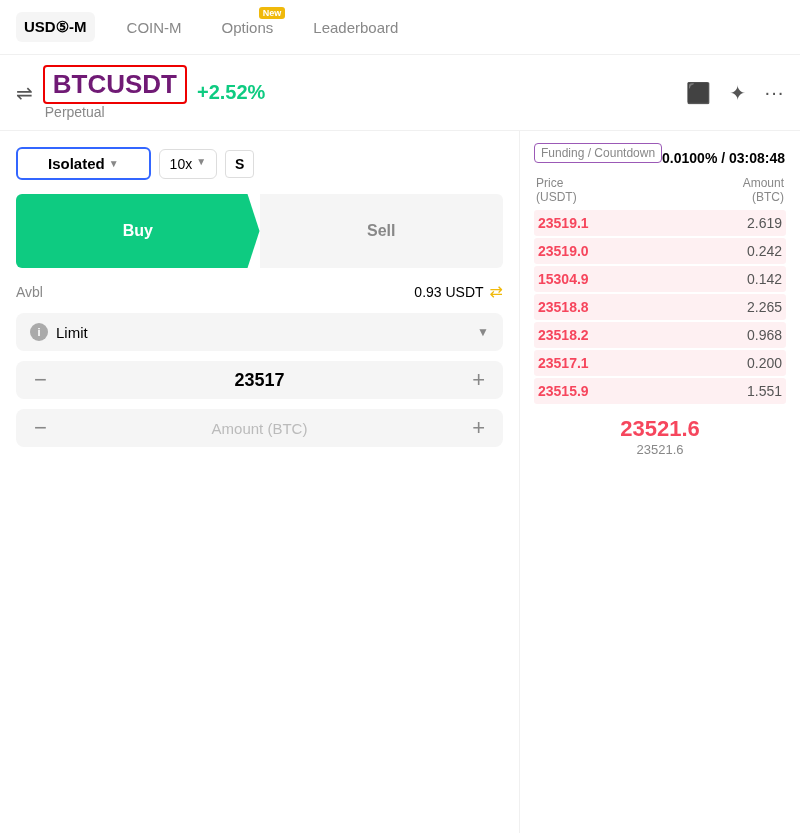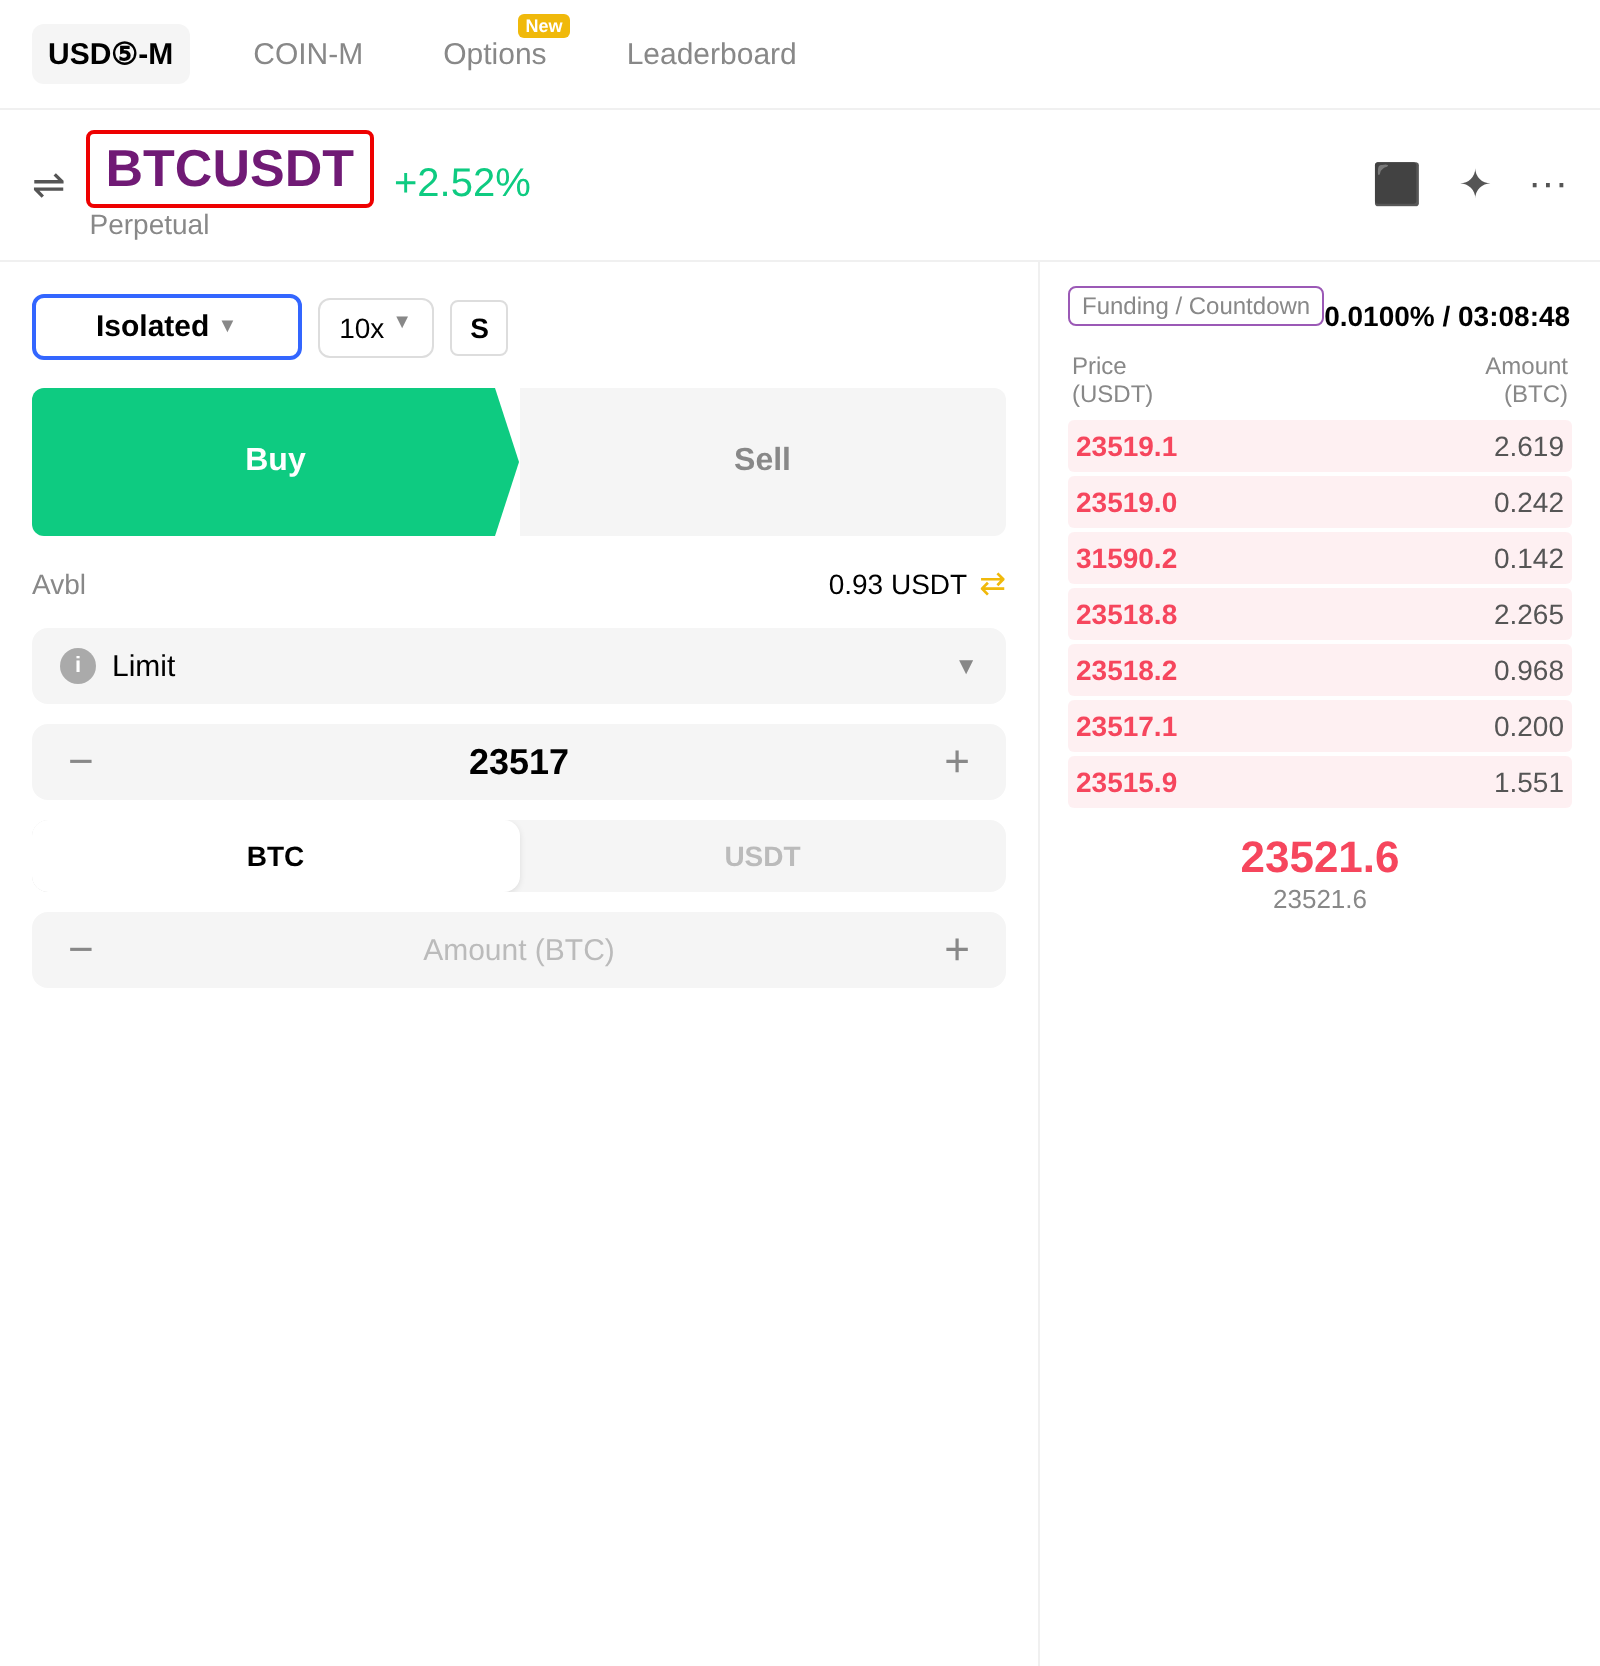--- a/index.html
+++ b/index.html
@@ -60,21 +60,21 @@
     .ticker-symbol {
       font-size: 26px;
       font-weight: 800;
       color: #701a75;
       border: 2.5px solid #e00;
       padding: 2px 8px;
       border-radius: 4px;
     }
     .ticker-change {
       font-size: 20px;
-      font-weight: 400;
+      font-weight: 700;
       color: #0ecb81;
     }
     .ticker-sub {
       font-size: 14px;
       color: #888;
       margin-left: 2px;
     }
     .ticker-actions {
       margin-left: auto;
       display: flex;
@@ -445,24 +445,20 @@
       <span class="order-type-label">Limit</span>
       <span class="order-type-chevron">▼</span>
     </div>
 
     <div class="price-input-row">
       <button class="minus-btn">−</button>
       <input class="price-value" type="text" value="23517" style="">
       <button class="plus-btn">+</button>
     </div>
 
-    <div class="currency-row">
-      <div class="currency-tab active">BTC</div>
-      <div class="currency-tab inactive">USDT</div>
-    </div>
 
     <div class="amount-row">
       <button class="minus-btn">−</button>
       <span class="amount-placeholder">Amount (BTC)</span>
       <button class="plus-btn">+</button>
     </div>
 
   </div>
 
   <div class="right-panel">
@@ -486,21 +482,21 @@
     <div id="sell-orders-container">
     <div class="ob-row sell">
       <span class="ob-price">23519.1</span>
       <span class="ob-amount">2.619</span>
     </div>
         <div class="ob-row sell">
       <span class="ob-price">23519.0</span>
       <span class="ob-amount">0.242</span>
     </div>
         <div class="ob-row sell">
-      <span class="ob-price">31590.2</span>
+      <span class="ob-price">15304.9</span>
       <span class="ob-amount">0.142</span>
     </div>
         <div class="ob-row sell">
       <span class="ob-price">23518.8</span>
       <span class="ob-amount">2.265</span>
     </div>
         <div class="ob-row sell">
       <span class="ob-price">23518.2</span>
       <span class="ob-amount">0.968</span>
     </div>

